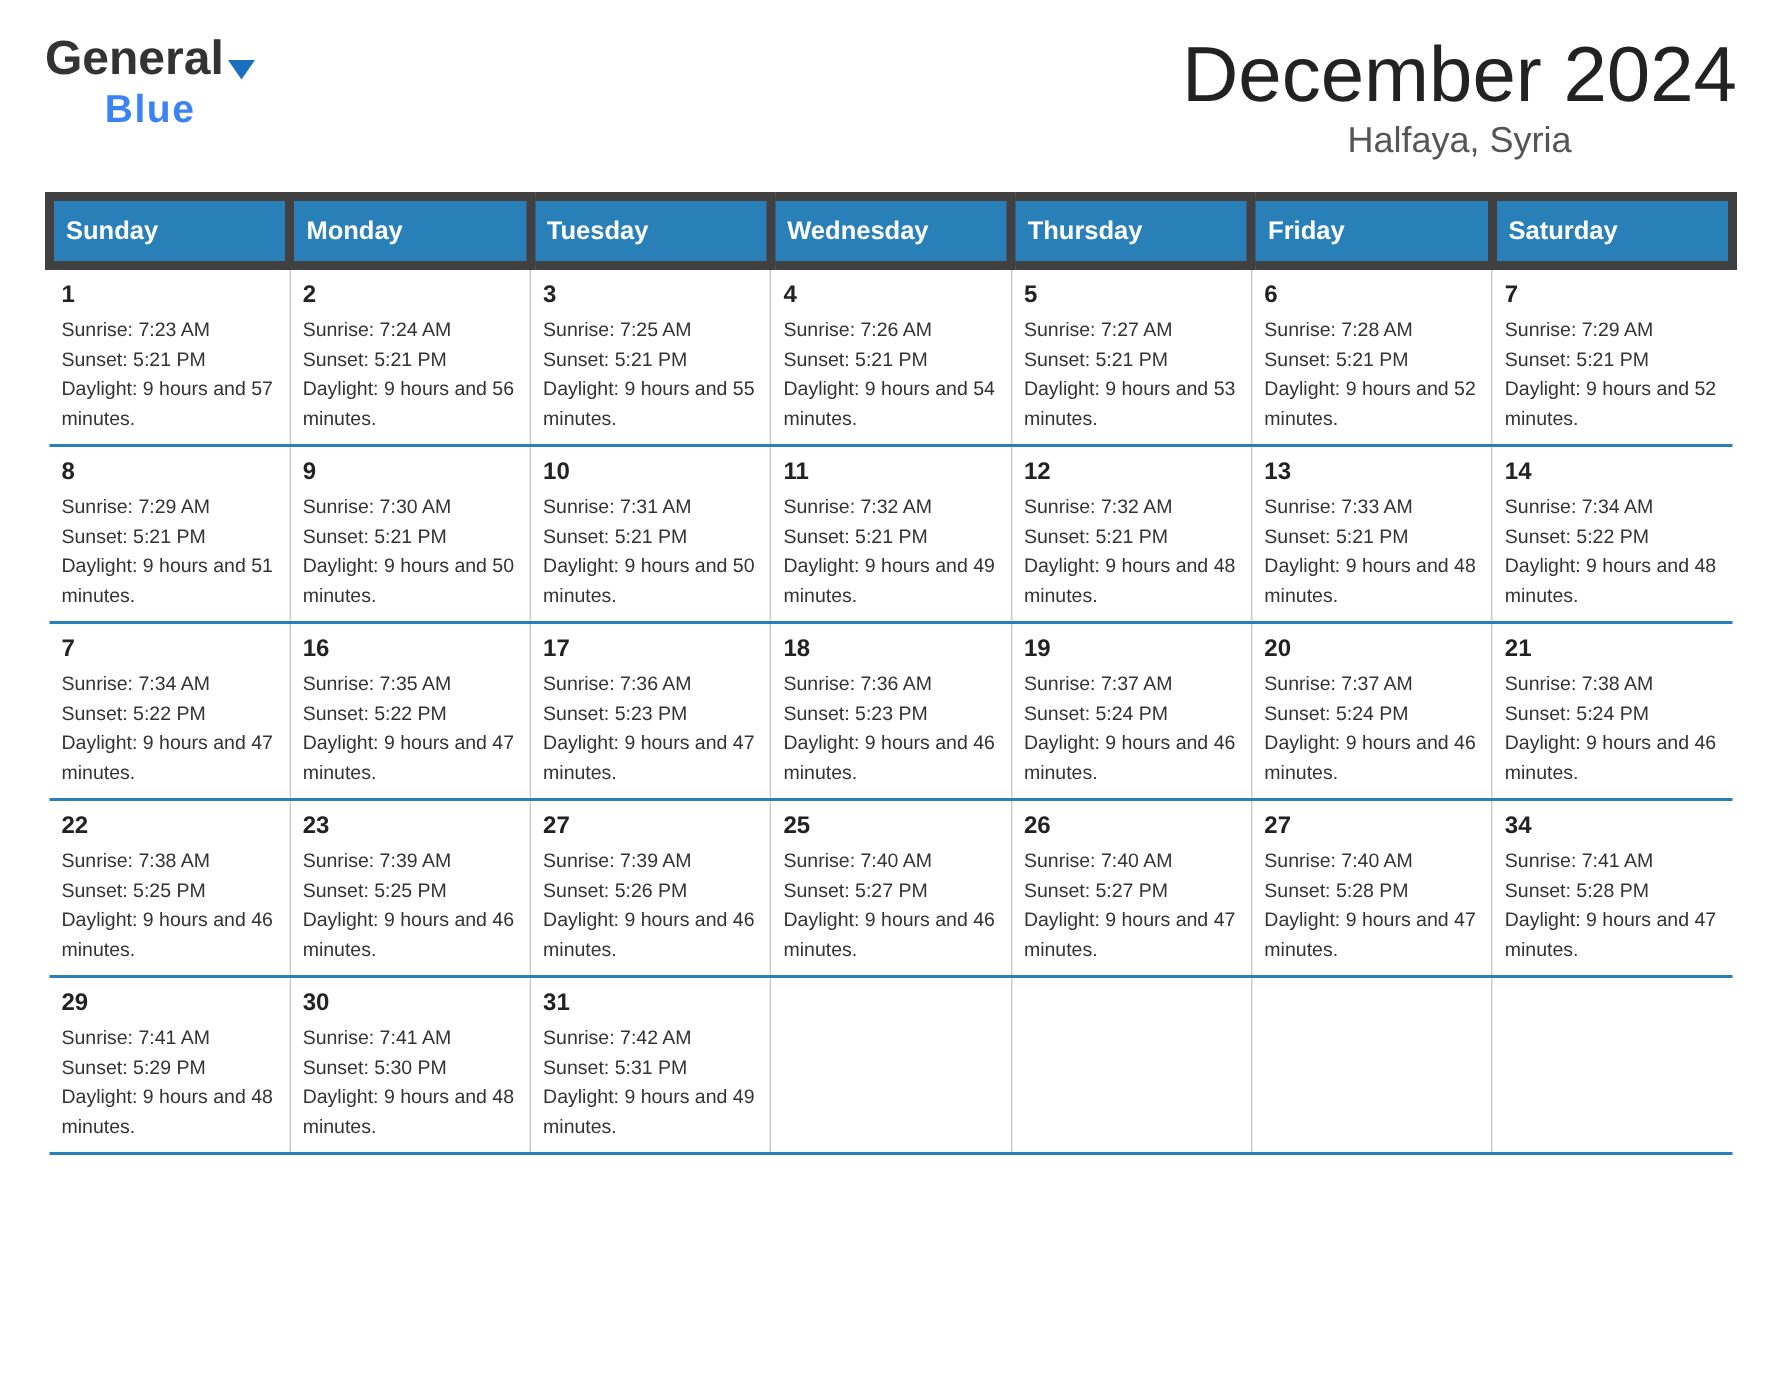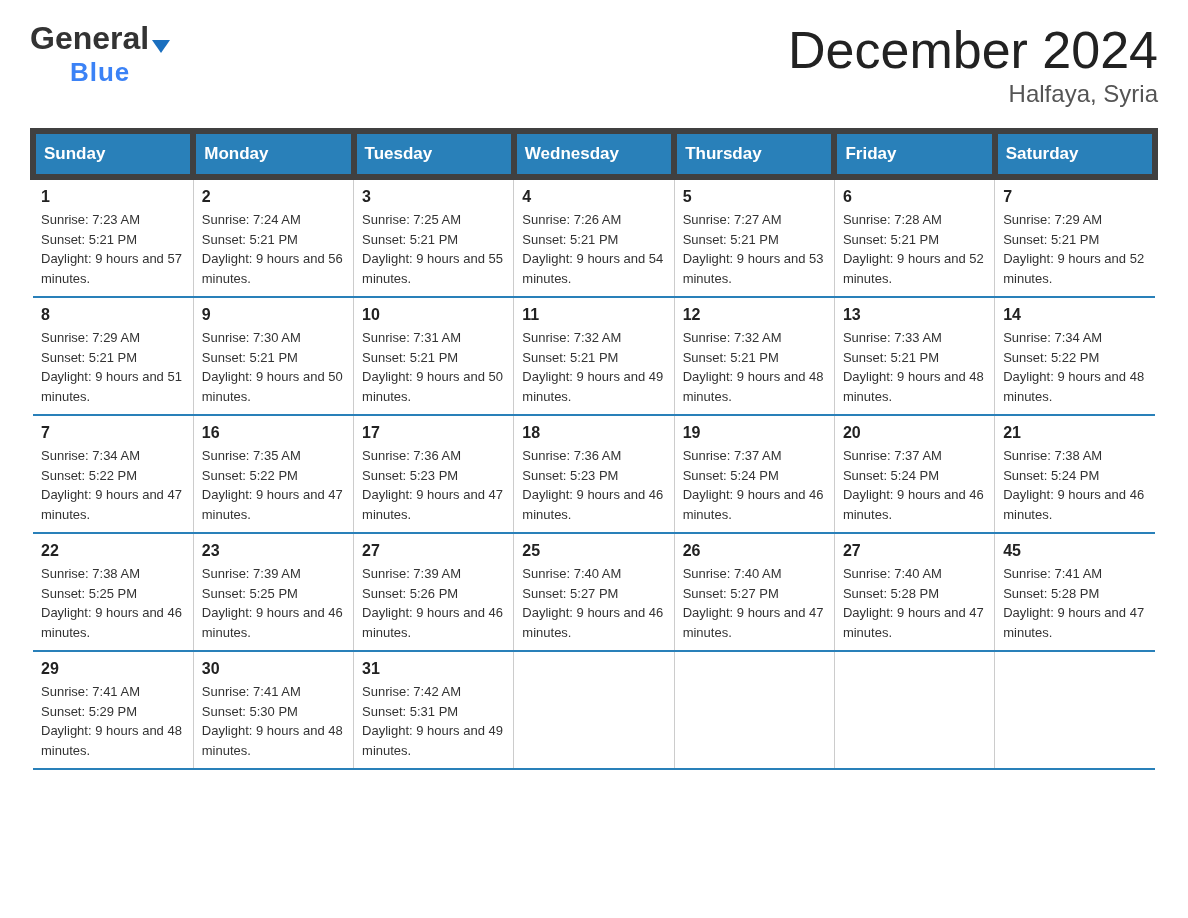--- a/index.html
+++ b/index.html
@@ -26,20 +26,21 @@
     }
     .title-block h1 {
       font-size: 52px;
       font-weight: normal;
       color: #222;
     }
     .title-block h2 {
       font-size: 24px;
       font-weight: normal;
       color: #555;
+      text-align: center;
     }
     .calendar {
       width: 100%;
       border-collapse: collapse;
       table-layout: fixed;
     }
     .calendar thead tr {
       background-color: #2980b9;
     }
     .calendar thead th {
@@ -344,21 +345,21 @@
       </td>
         <td>
         <span class="day-num">27</span>
         <div class="day-info">
           Sunrise: 7:40 AM<br>
           Sunset: 5:28 PM<br>
           Daylight: 9 hours and 47 minutes.
         </div>
       </td>
         <td>
-        <span class="day-num">45</span>
+        <span class="day-num">34</span>
         <div class="day-info">
           Sunrise: 7:41 AM<br>
           Sunset: 5:28 PM<br>
           Daylight: 9 hours and 47 minutes.
         </div>
       </td>
       </tr>
       <tr>
         <td>
         <span class="day-num">29</span>

